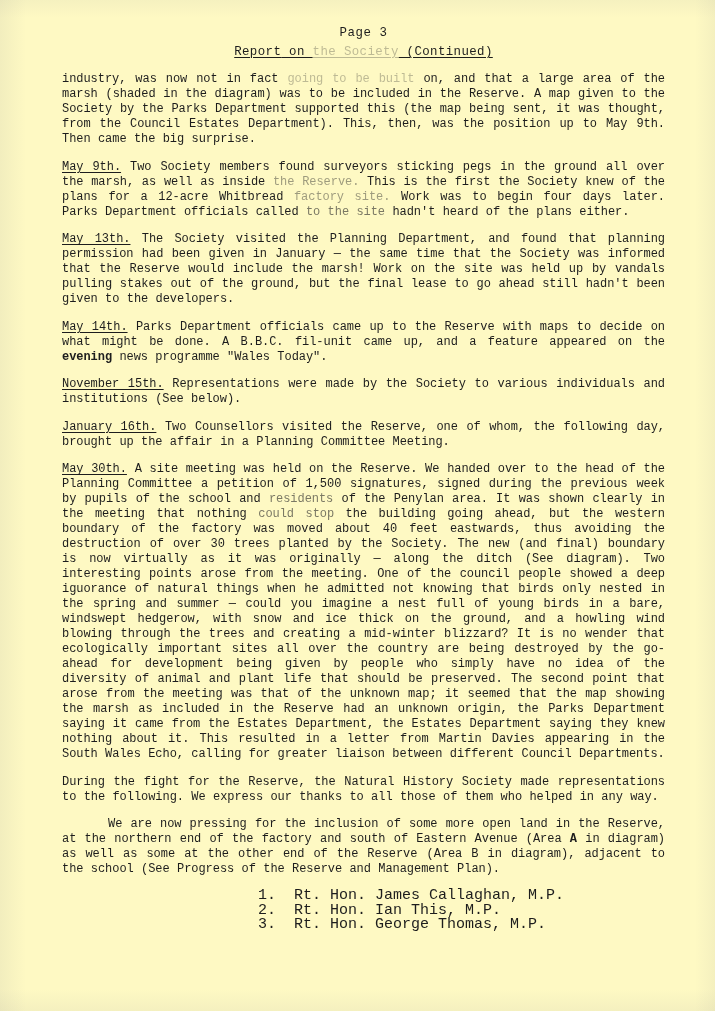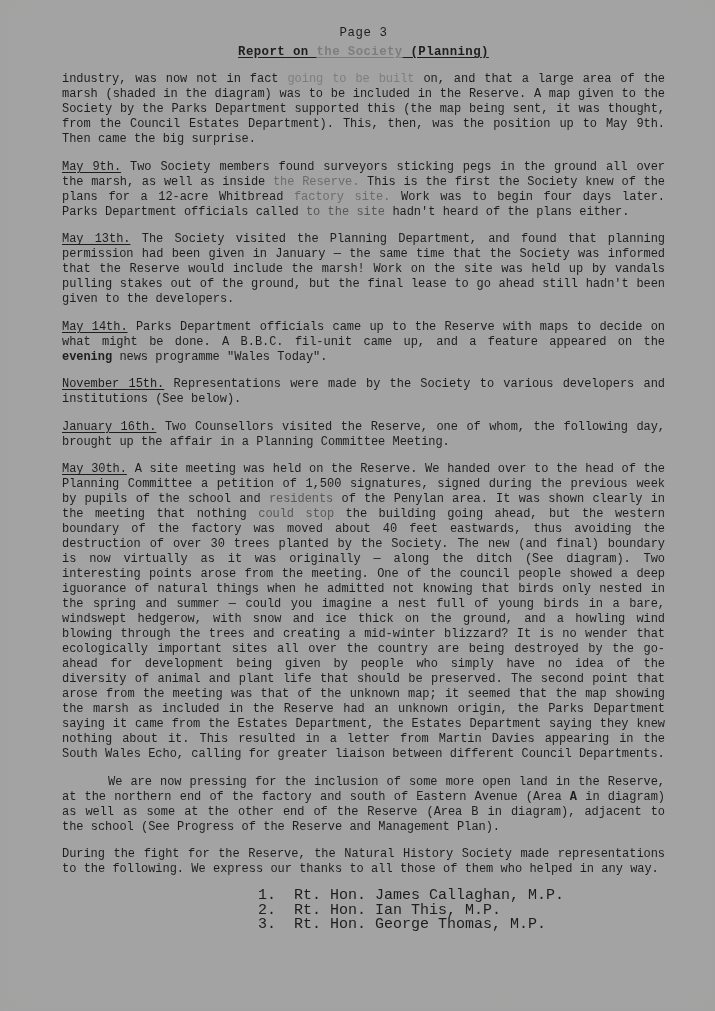--- a/index.html
+++ b/index.html
@@ -14,21 +14,21 @@
     overflow: hidden;
     font-family: "Liberation Mono", "DejaVu Sans Mono", monospace;
     color: #1d1d1d;
   }
 
   
   .page {
     position: relative;
     width: 715px;
     height: 1011px;
-    background: #a3a3a3;
+    background: #fef9c3;
     box-sizing: border-box;
     padding: 0;
   }
   
   .page::before {
     content: "";
     position: absolute;
     inset: 0;
     pointer-events: none;
     background:
@@ -51,21 +51,21 @@
     letter-spacing: 0.6px;
     margin: 0 0 5px 0;
   }
   .doc-title {
     text-align: center;
     font-size: 12.4px;
     letter-spacing: 0.4px;
     margin: 0 0 13px 0;
     white-space: nowrap;
   }
-  .doc-title .u { text-decoration: underline; text-underline-offset: 2px; font-weight: bold; }
+  .doc-title .u { text-decoration: underline; text-underline-offset: 2px; }
   
   .faded-strong { color: rgba(40,40,40,0.30); }
   .faded { color: rgba(40,40,40,0.45); }
   .faded-lite { color: rgba(40,40,40,0.62); }
 
   
   p.para {
     margin: 0 0 12.5px 0;
     font-size: 12px;
     line-height: 15px;
@@ -103,41 +103,41 @@
 </style>
 </head>
 <body>
 
 <div class="page">
   <div class="content">
 
     <div class="page-number">Page 3</div>
 
     <div class="doc-title">
-      <span class="u">Report</span><span class="u"> on </span><span class="u faded-strong">the Society</span><span class="u"> (Planning)</span>
+      <span class="u">Report</span><span class="u"> on </span><span class="u faded-strong">the Society</span><span class="u"> (Continued)</span>
     </div>
 
     <p class="para noindent"><span>industry, was now not in fact </span><span class="faded-strong">going to be built</span><span> on, and that a large area of the marsh (shaded in the diagram) was to be included in the Reserve. A map given to the Society by the Parks Department supported this (the map being sent, it was thought, from the Council Estates Department). This, then, was the position up to May 9th. Then came the big surprise.</span></p>
 
     <p class="para noindent"><span class="datehead">May 9th.</span><span> Two Society members found surveyors sticking pegs in the ground all over the marsh, as well as inside </span><span class="faded">the Reserve.</span><span> This is the first the Society knew of the plans for a 12-acre Whitbread </span><span class="faded">factory site.</span><span> Work was to begin four days later. Parks Department officials called </span><span class="faded-lite">to the site</span><span> hadn't heard of the plans either.</span></p>
 
     <p class="para noindent"><span class="datehead">May 13th.</span><span> The Society visited the Planning Department, and found that planning permission had been given in January — the same time that the Society was informed that the Reserve would include the marsh! Work on the site was held up by vandals pulling stakes out of the ground, but the final lease to go ahead still hadn't been given to the developers.</span></p>
 
     <p class="para noindent"><span class="datehead">May 14th.</span><span> Parks Department officials came up to the Reserve with maps to decide on what might be done. A B.B.C. fil-unit came up, and a feature appeared on the </span><span class="bold">evening</span><span> news programme "Wales Today".</span></p>
 
-    <p class="para noindent"><span class="datehead">November 15th.</span><span> Representations were made by the Society to various developers and institutions (See below).</span></p>
+    <p class="para noindent"><span class="datehead">November 15th.</span><span> Representations were made by the Society to various individuals and institutions (See below).</span></p>
 
     <p class="para noindent"><span class="datehead">January 16th.</span><span> Two Counsellors visited the Reserve, one of whom, the following   day, brought up the affair in a Planning Committee Meeting.</span></p>
 
 
     <p class="para noindent"><span class="datehead">May 30th.</span><span> A site meeting was held on the Reserve. We handed over to the head of the Planning Committee a petition of 1,500 signatures, signed during the previous week by pupils of the school and </span><span class="faded-lite">residents</span><span> of the Penylan area. It was shown clearly in the meeting that nothing </span><span class="faded-lite">could stop</span><span> the building going ahead, but the western boundary of the factory was moved about 40 feet eastwards, thus avoiding the destruction of over 30 trees planted by the Society. The new (and final) boundary is now virtually as it was originally — along the ditch (See diagram). Two interesting points arose from the meeting. One of the council people showed a deep iguorance of natural things when he admitted not knowing that birds only nested in the spring and summer — could you imagine a nest full of young birds in a bare, windswept hedgerow, with snow and ice thick on the ground, and a howling wind blowing through the trees and creating a mid-winter blizzard? It is no wender that ecologically important sites all over the country are being destroyed by the go-ahead for development being given by people who simply have no idea of the diversity of animal and plant life that should be preserved. The second point that arose from the meeting was that of the unknown map; it seemed that the map showing the marsh as included in the Reserve had an unknown origin, the Parks Department saying it came from the Estates Department, the Estates Department saying they knew nothing about it. This resulted in a letter from Martin Davies appearing in the South Wales Echo, calling for greater liaison between different Council Departments.</span></p>
 
+    <p class="para noindent tight">During the fight for the Reserve, the Natural History Society made representations to the following. We express our thanks to all those of them who helped in any way.</p>
+
     <p class="para indent"><span>We are now pressing for the inclusion of some more open land in the Reserve, at the northern end of the factory and south of Eastern Avenue (Area </span><span class="bold">A</span><span> in diagram) as well as some at the other end of the Reserve (Area B in diagram), adjacent to the school (See Progress of the Reserve and Management Plan).</span></p>
-
-    <p class="para noindent tight">During the fight for the Reserve, the Natural History Society made representations to the following. We express our thanks to all those of them who helped in any way.</p>
 
     <ol class="people">
       <li><span class="num">1.</span><span>Rt. Hon. James Callaghan, M.P.</span></li>
       <li><span class="num">2.</span><span>Rt. Hon. Ian This, M.P.</span></li>
       <li><span class="num">3.</span><span>Rt. Hon. George Thomas, M.P.</span></li>
     </ol>
 
   </div>
 </div>
 

